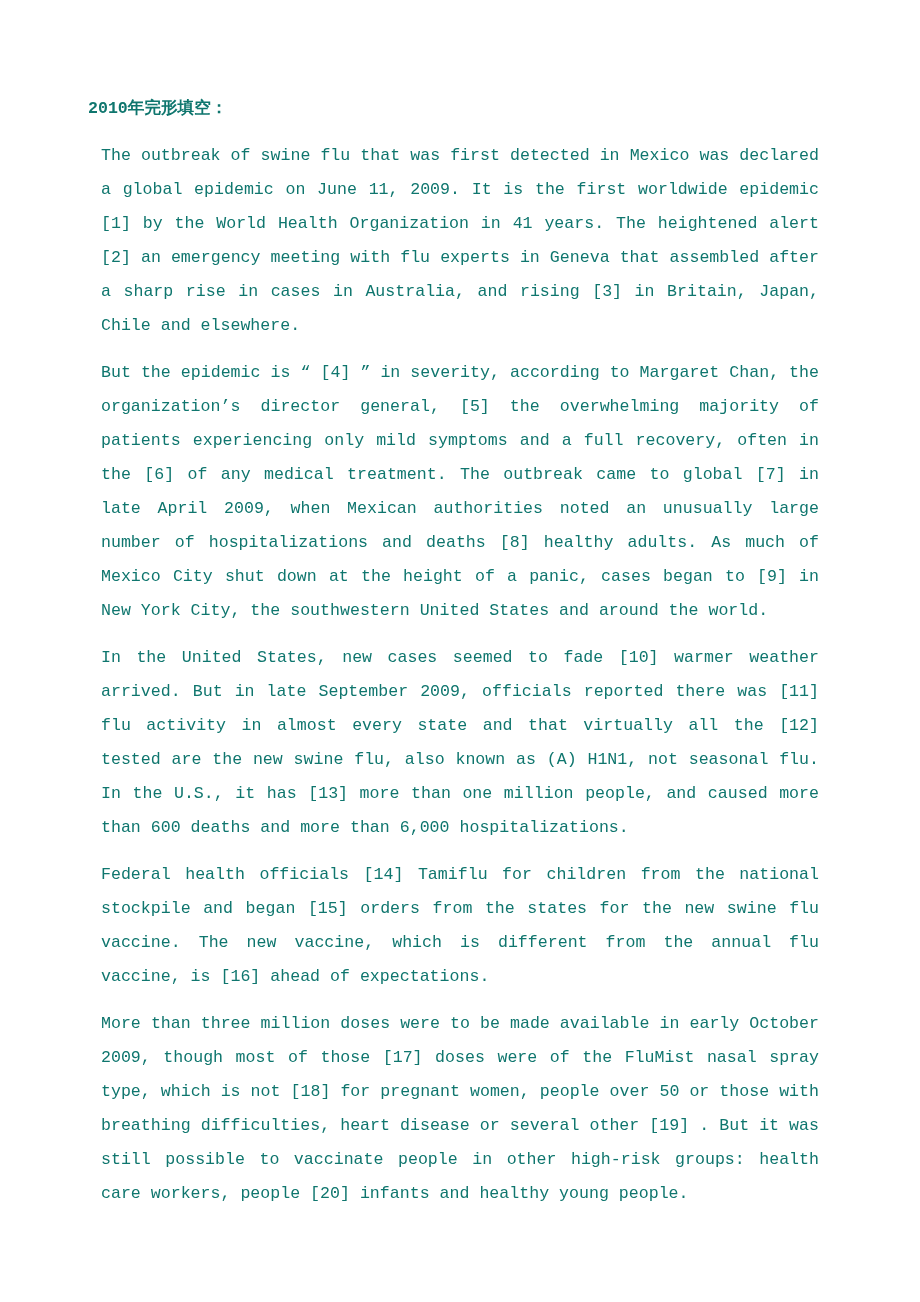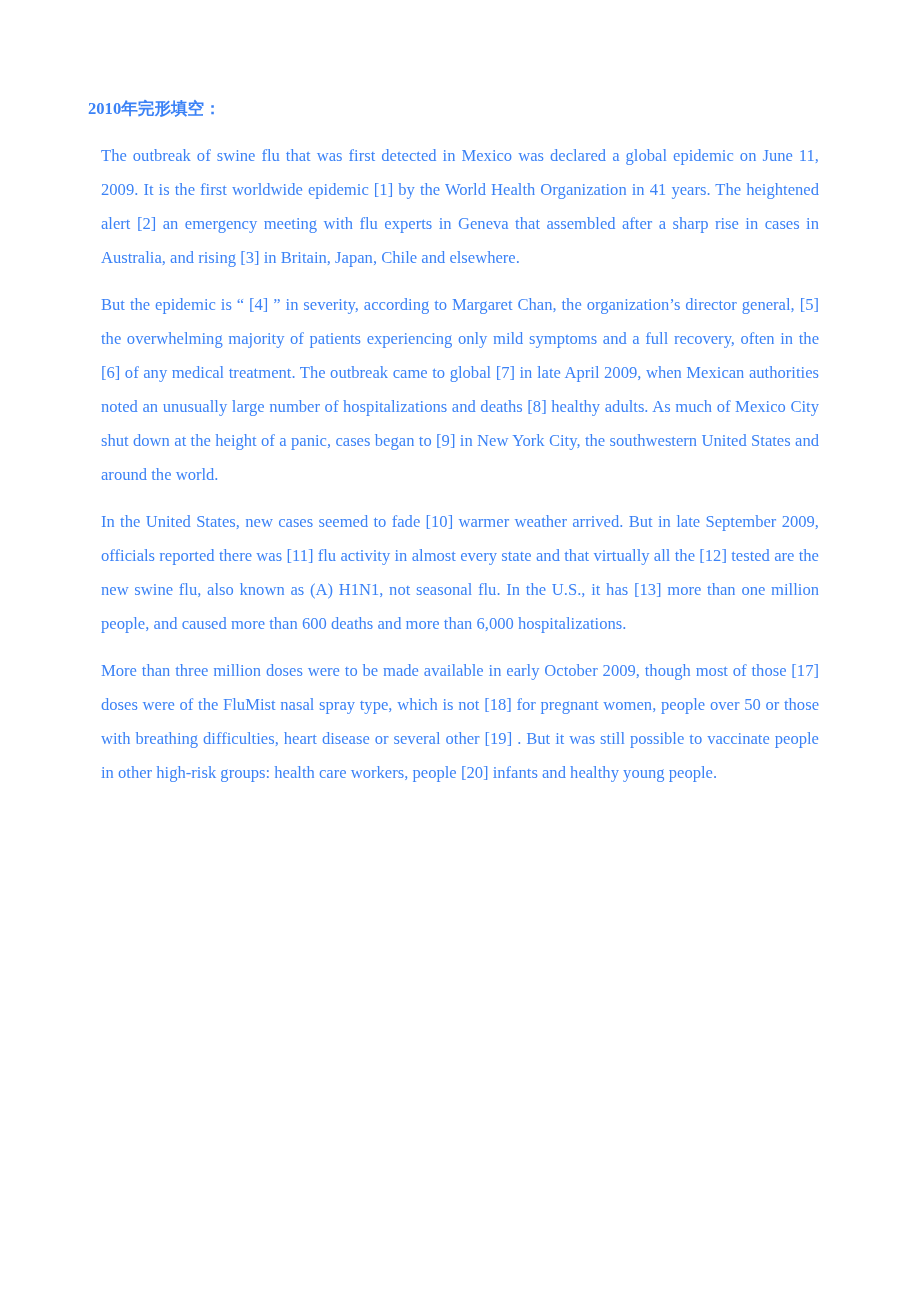--- a/index.html
+++ b/index.html
@@ -2,38 +2,39 @@
 <html><head>
   <meta charset="utf-8">
   <style>
     html, body { margin: 0; padding: 0; background: #ffffff; }
     body { width: 920px; height: 1302px; position: relative; overflow: hidden; }
     .page {
       position: absolute;
       left: 88px;
       top: 92px;
       width: 744px;
-      font-family: Liberation Serif, serif;
+      font-family: Liberation Mono, monospace;
       font-size: 16.6px;
       line-height: 34px;
-      color: #3b82f6;
+      color: #0f766e;
     }
     .title {
       font-weight: bold;
       margin: 0;
       line-height: 34px;
     }
     .para {
       margin: 13px;
       text-align: justify;
       text-align-last: left;
     }
   </style>
 </head>
 <body>
 
 <div class="page">
   <p class="title">2010年完形填空：</p>
   <p class="para">The outbreak of swine flu that was first detected in Mexico was declared a global epidemic on June 11, 2009. It is the first worldwide epidemic [1] by the World Health Organization in 41 years. The heightened alert [2] an emergency meeting with flu experts in Geneva that assembled after a sharp rise in cases in Australia, and rising [3] in Britain, Japan, Chile and elsewhere.</p>
   <p class="para">But the epidemic is “ [4] ” in severity, according to Margaret Chan, the organization’s director general, [5] the overwhelming majority of patients experiencing only mild symptoms and a full recovery, often in the [6] of any medical treatment. The outbreak came to global [7] in late April 2009, when Mexican authorities noted an unusually large number of hospitalizations and deaths [8] healthy adults. As much of Mexico City shut down at the height of a panic, cases began to [9] in New York City, the southwestern United States and around the world.</p>
   <p class="para">In the United States, new cases seemed to fade [10] warmer weather arrived. But in late September 2009, officials reported there was [11] flu activity in almost every state and that virtually all the [12] tested are the new swine flu, also known as (A) H1N1, not seasonal flu. In the U.S., it has [13] more than one million people, and caused more than 600 deaths and more than 6,000 hospitalizations.</p>
+  <p class="para">Federal health officials [14] Tamiflu for children from the national stockpile and began [15] orders from the states for the new swine flu vaccine. The new vaccine, which is different from the annual flu vaccine, is [16] ahead of expectations.</p>
   <p class="para">More than three million doses were to be made available in early October 2009, though most of those [17] doses were of the FluMist nasal spray type, which is not [18] for pregnant women, people over 50 or those with breathing difficulties, heart disease or several other [19] . But it was still possible to vaccinate people in other high-risk groups: health care workers, people [20] infants and healthy young people.</p>
 </div>
 
 </body></html>

